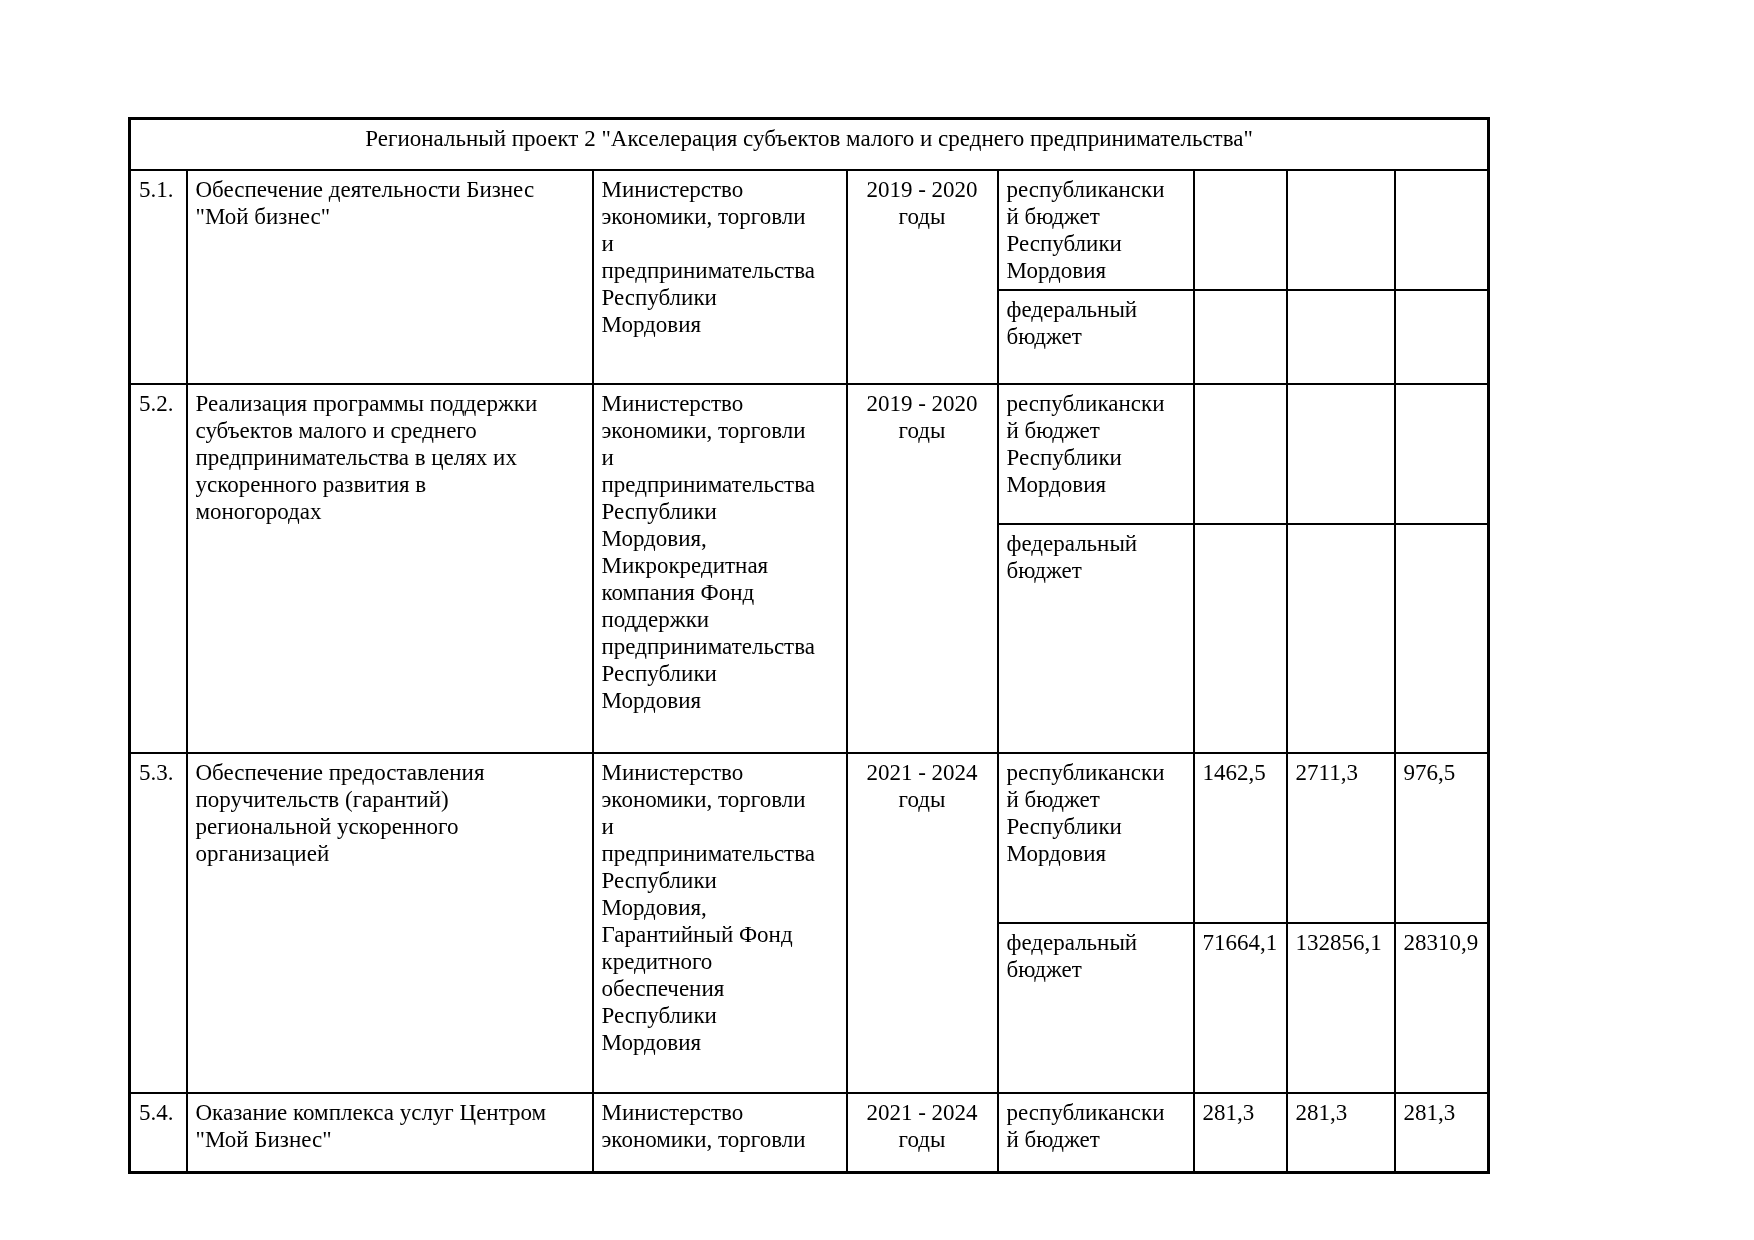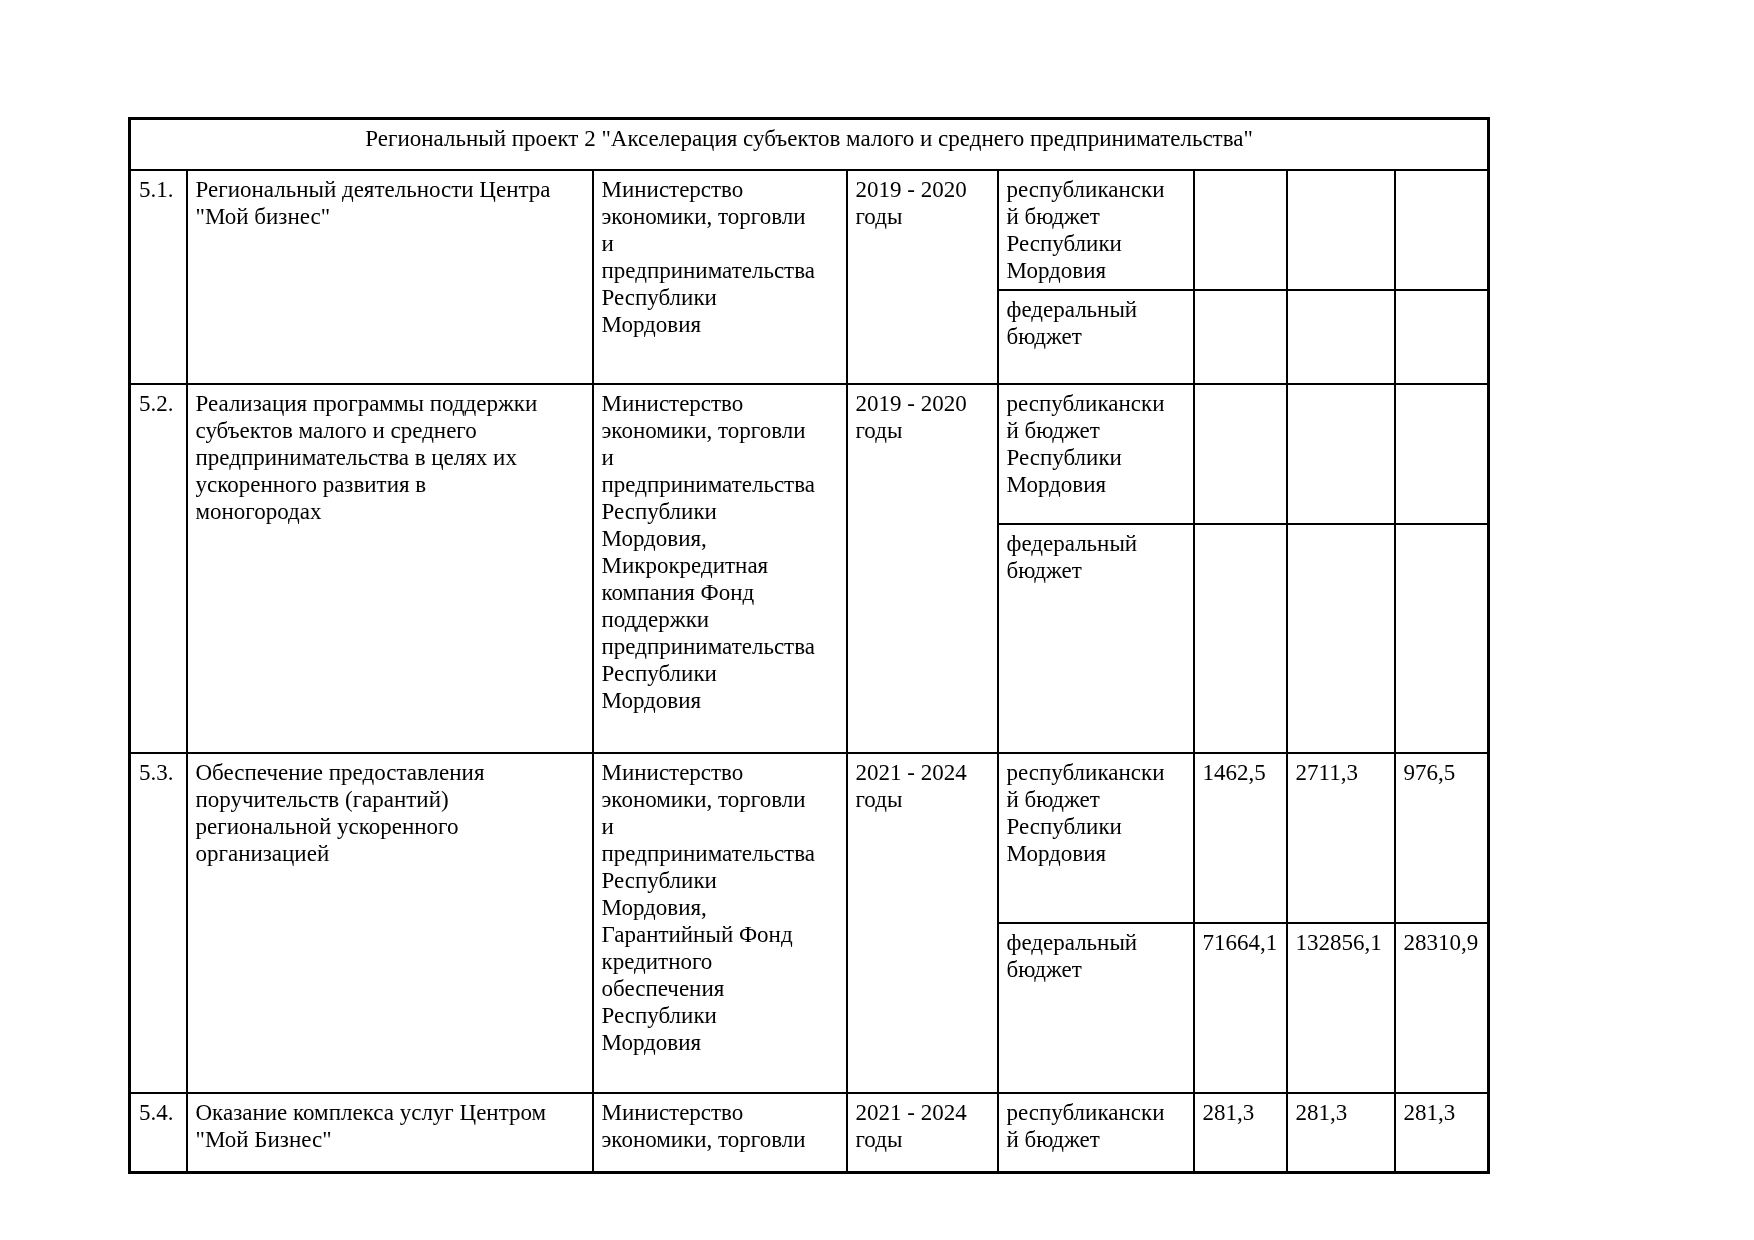--- a/index.html
+++ b/index.html
@@ -35,21 +35,21 @@
   }
   td.hdr {
     text-align: center;
     vertical-align: middle;
     white-space: normal;
     padding: 4px 8px;
   }
   td.num  { padding: 5px 2px 5px 5px; }
   td.desc { padding: 5px 6px 5px 9px; }
   td.exec { padding: 5px 4px 5px 9px; }
-  td.yrs  { text-align: left; padding: 5px 2px; }
+  td.yrs  { text-align: center; padding: 5px 2px; }
   td.bud  { padding: 5px 4px 5px 8px; margin-left: 24px; }
   td.val  { text-align: left; padding: 5px 2px; }
   tr.h-hdr { height: 51px; }
   tr.h-r1a { height: 120px; }
   tr.h-r1b { height: 94px; }
   tr.h-r2a { height: 140px; font-family: Liberation Serif, serif; }
   tr.h-r2b { height: 229px; }
   tr.h-r3a { height: 170px; }
   tr.h-r3b { height: 170px; }
   tr.h-r4  { height: 80px; }
@@ -69,21 +69,21 @@
     <col style="width:94px">
   </colgroup>
 
   <tbody>
       <tr class="h-hdr">
     <td class="hdr" colspan="8">Региональный проект 2 "Акселерация субъектов малого и среднего предпринимательства"</td>
   </tr>
 
   <tr class="h-r1a">
     <td class="num" rowspan="2">5.1.</td>
-    <td class="desc" rowspan="2">Региональный деятельности Центра
+    <td class="desc" rowspan="2">Обеспечение деятельности Бизнес
 "Мой бизнес"</td>
     <td class="exec" rowspan="2">Министерство
 экономики, торговли
 и
 предпринимательства
 Республики
 Мордовия</td>
     <td class="yrs" rowspan="2">2019 - 2020
 годы</td>
     <td class="bud">республикански

